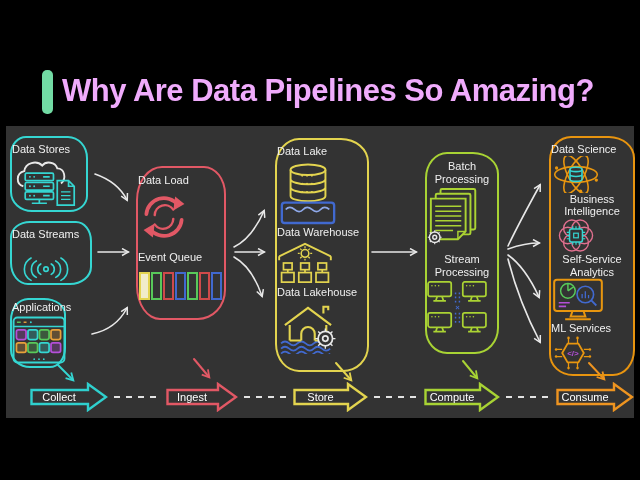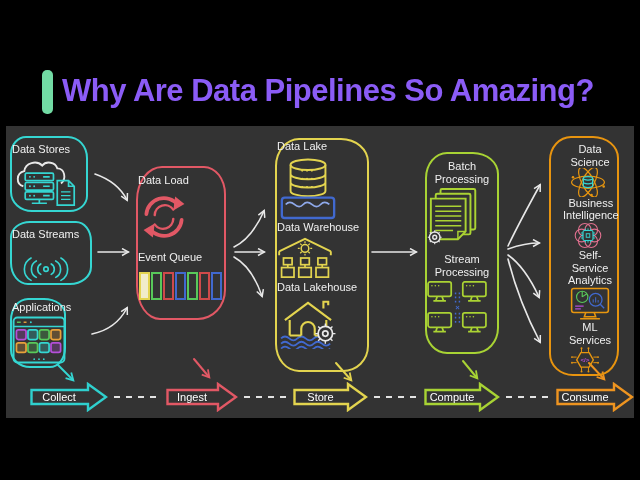--- a/index.html
+++ b/index.html
@@ -1,36 +1,36 @@
 <!DOCTYPE html>
 <html><head>
 <meta charset="utf-8">
 <style>
   html,body{margin:0;padding:0;background:#000;}
   body{width:640px;height:480px;overflow:hidden;font-family:"Liberation Sans",sans-serif;}
   .canvas{position:relative;width:640px;height:480px;background:#000;}
 
   
   .accent{position:absolute;left:42px;top:70px;width:11px;height:44px;background:#72dba4;border-radius:5px;}
-  h1.title{position:absolute;left:62px;top:70px;margin:0;font-size:31px;line-height:42px;font-weight:bold;color:#8b5cf6;letter-spacing:-0.5px;white-space:nowrap;}
+  h1.title{position:absolute;left:62px;top:70px;margin:0;font-size:31px;line-height:42px;font-weight:bold;color:#f0abfc;letter-spacing:-0.5px;white-space:nowrap;}
 
   
   .panel{position:absolute;left:6px;top:126px;width:628px;height:292px;background:#333333;}
   .wires{position:absolute;left:0;top:0;width:628px;height:292px;pointer-events:none;}
 
   .node{position:absolute;border:2.2px solid;box-sizing:border-box;display:flex;flex-direction:column;align-items:flex-start;}
   .lbl{font-size:11px;color:#f0f0f0;text-align:center;line-height:1.15;}
 
   #box-stores {left:4px;  top:10px; width:78px; height:76px; border-color:#35d6d2;border-radius:16px 20px 18px 22px/18px 22px 16px 20px;padding-top:5px;gap:2px;}
   #box-streams{left:4px;  top:95px; width:82px; height:64px; border-color:#35d6d2;border-radius:20px 16px 22px 18px/16px 20px 18px 22px;padding-top:5px;gap:14px;}
   #box-apps   {left:4px;  top:172px;width:56px; height:70px; border-color:#35d6d2;border-radius:18px 22px 16px 20px/22px 16px 20px 18px;padding-top:1px;gap:2px;}
   #box-load   {left:130px;top:40px; width:90px; height:154px;border-color:#e25865;border-radius:26px 22px 28px 24px/34px 28px 30px 34px;padding-top:6px;}
-  #box-store  {left:269px;top:12px; width:94px; height:234px;border-color:#e3d44f;border-radius:24px 28px 26px 24px/28px 24px 26px 28px;gap:1px;}
+  #box-store  {left:269px;top:12px; width:94px; height:234px;border-color:#e3d44f;border-radius:24px 28px 26px 24px/28px 24px 26px 28px;padding-top:5px;gap:1px;}
   #box-compute{left:419px;top:26px; width:74px; height:202px;border-color:#a8d334;border-radius:22px 26px 24px 22px/26px 22px 26px 24px;padding-top:6px;}
-  #box-consume{left:543px;top:10px; width:70px; height:240px;border-color:#e8940f;border-radius:22px 26px 22px 24px/24px 22px 26px 22px;padding-top:5px;padding-left:12px;}
+  #box-consume{left:543px;top:10px; width:86px; height:240px;border-color:#e8940f;border-radius:22px 26px 22px 24px/24px 22px 26px 22px;padding-top:5px;}
 
   .mt2{margin-top:2px}.mt4{margin-top:4px}.mt8{margin-top:8px}.mt10{margin-top:8px}
 
   
   .stage{position:absolute;top:256px;height:30px;}
   .stage svg{position:absolute;left:0;top:0;}
   .stage .lbl{position:absolute;left:1px;top:0;height:30px;line-height:30px;font-size:11px;color:#fff;text-align:center;}
   #st-collect{left:24px;width:78px}   #st-collect .lbl{width:56px}
   #st-ingest {left:160px;width:72px}  #st-ingest .lbl{width:50px}
   #st-store  {left:287px;width:75px}  #st-store .lbl{width:53px}

